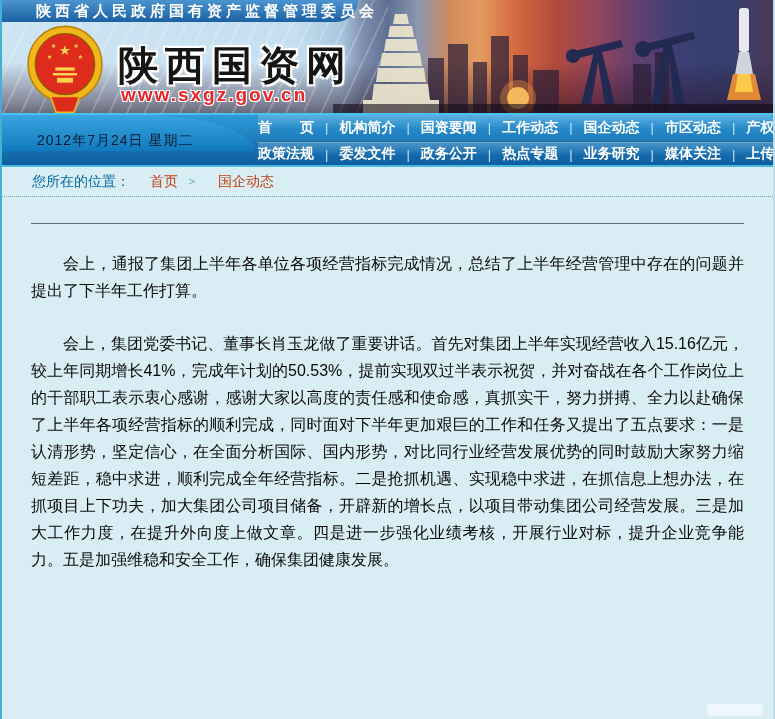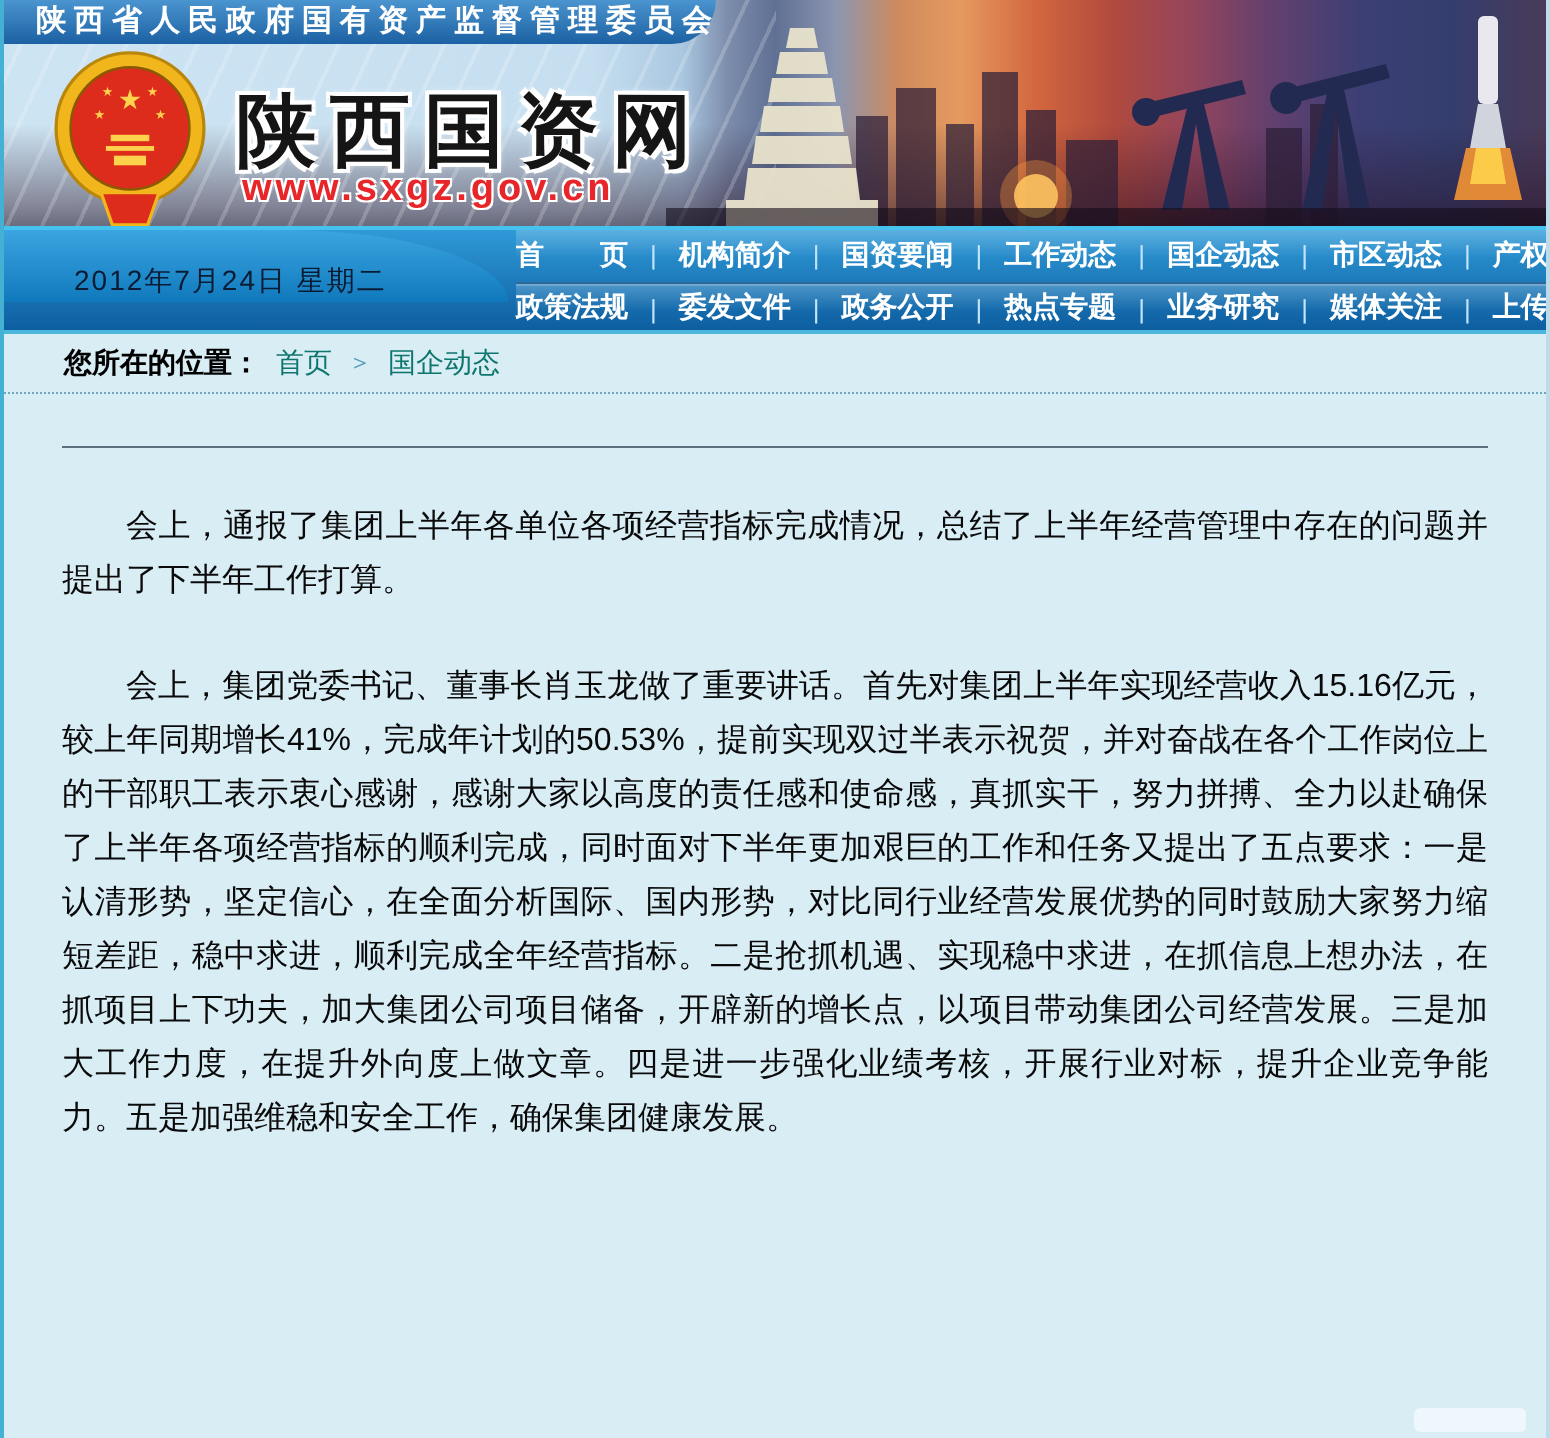--- a/index.html
+++ b/index.html
@@ -21,21 +21,21 @@
   }
   .header::before{content:"";position:absolute;left:0;top:0;width:50%;height:100%;
       background:repeating-linear-gradient(115deg, rgba(255,255,255,0.28) 0 2px, rgba(255,255,255,0) 2px 16px);
       opacity:.7;}
   .montage-svg{position:absolute;right:0;top:0;height:113px;width:440px;}
 
   .topbar{position:absolute;left:0;top:0;width:356px;height:22px;
       background:linear-gradient(to bottom,#4a94cf,#1c61a3);
       border-bottom-right-radius:26px;
       color:#fff;font-size:15px;font-weight:bold;letter-spacing:4px;
-      line-height:22px;padding-left:16px;white-space:nowrap;}
+      line-height:22px;padding-left:34px;white-space:nowrap;}
   .emblem{position:absolute;left:22px;top:24px;width:82px;height:90px;}
   .brand-title{position:absolute;left:116px;top:38px;font-size:40px;font-weight:bold;
       color:#151515;letter-spacing:7px;white-space:nowrap;
       text-shadow:-2px -2px 0 #fff,2px -2px 0 #fff,-2px 2px 0 #fff,2px 2px 0 #fff,0 0 5px #fff;}
   .brand-url{position:absolute;left:119px;top:84px;font-size:19px;font-weight:bold;
       color:#e8262a;letter-spacing:2px;white-space:nowrap;
       text-shadow:-1px -1px 0 #fff,1px -1px 0 #fff,-1px 1px 0 #fff,1px 1px 0 #fff;}
 
   .cyan-line{height:2px;background:#45c2ee;}
 
@@ -49,22 +49,22 @@
   .nav-rows{position:absolute;left:256px;top:0;right:0;height:52px;display:flex;flex-direction:column;}
   .nav-row{flex:1;display:flex;align-items:center;gap:11px;
       background:linear-gradient(to bottom,rgba(255,255,255,0.22),rgba(255,255,255,0) 55%);}
   .nav-row.first{border-bottom:1px solid rgba(8,48,88,0.45);box-shadow:0 1px 0 rgba(255,255,255,0.2);}
   .nav-item{color:#ffffff;font-size:14px;font-weight:bold;white-space:nowrap;cursor:pointer;}
   .nav-sep{color:#bfe4fb;font-size:13px;}
 
   
   .breadcrumb{height:30px;display:flex;align-items:center;padding-left:30px;gap:8px;
       border-bottom:1px dotted #6fa8bc;font-size:14px;color:#1e82ab;}
-  .crumb-label{font-weight:bold;color:#000000;}
-  .crumb-link{color:#0f766e;cursor:pointer;text-decoration:none;}
+  .crumb-label{font-weight:normal;color:#0369a1;}
+  .crumb-link{color:#c2410c;cursor:pointer;text-decoration:none;margin-left:12px;}
   .crumb-sep{color:#4f9cb8;font-size:12px;}
 
   
   .article{padding:0 29px;}
   .article-title{margin-top:35px;text-align:center;font-size:18px;font-weight:bold;color:#000;}
   .title-rule{margin-top:26px;border:none;border-top:1px solid #5c6f7c;}
   .source-line{margin-top:12px;text-align:center;font-size:14px;color:#c9772e;}
   .source-line span{margin:0 3px;}
   .body-text p{margin:26px 0 0 0;font-size:16px;line-height:27px;color:#0a0a0a;
       text-indent:2em;text-align:justify;}

